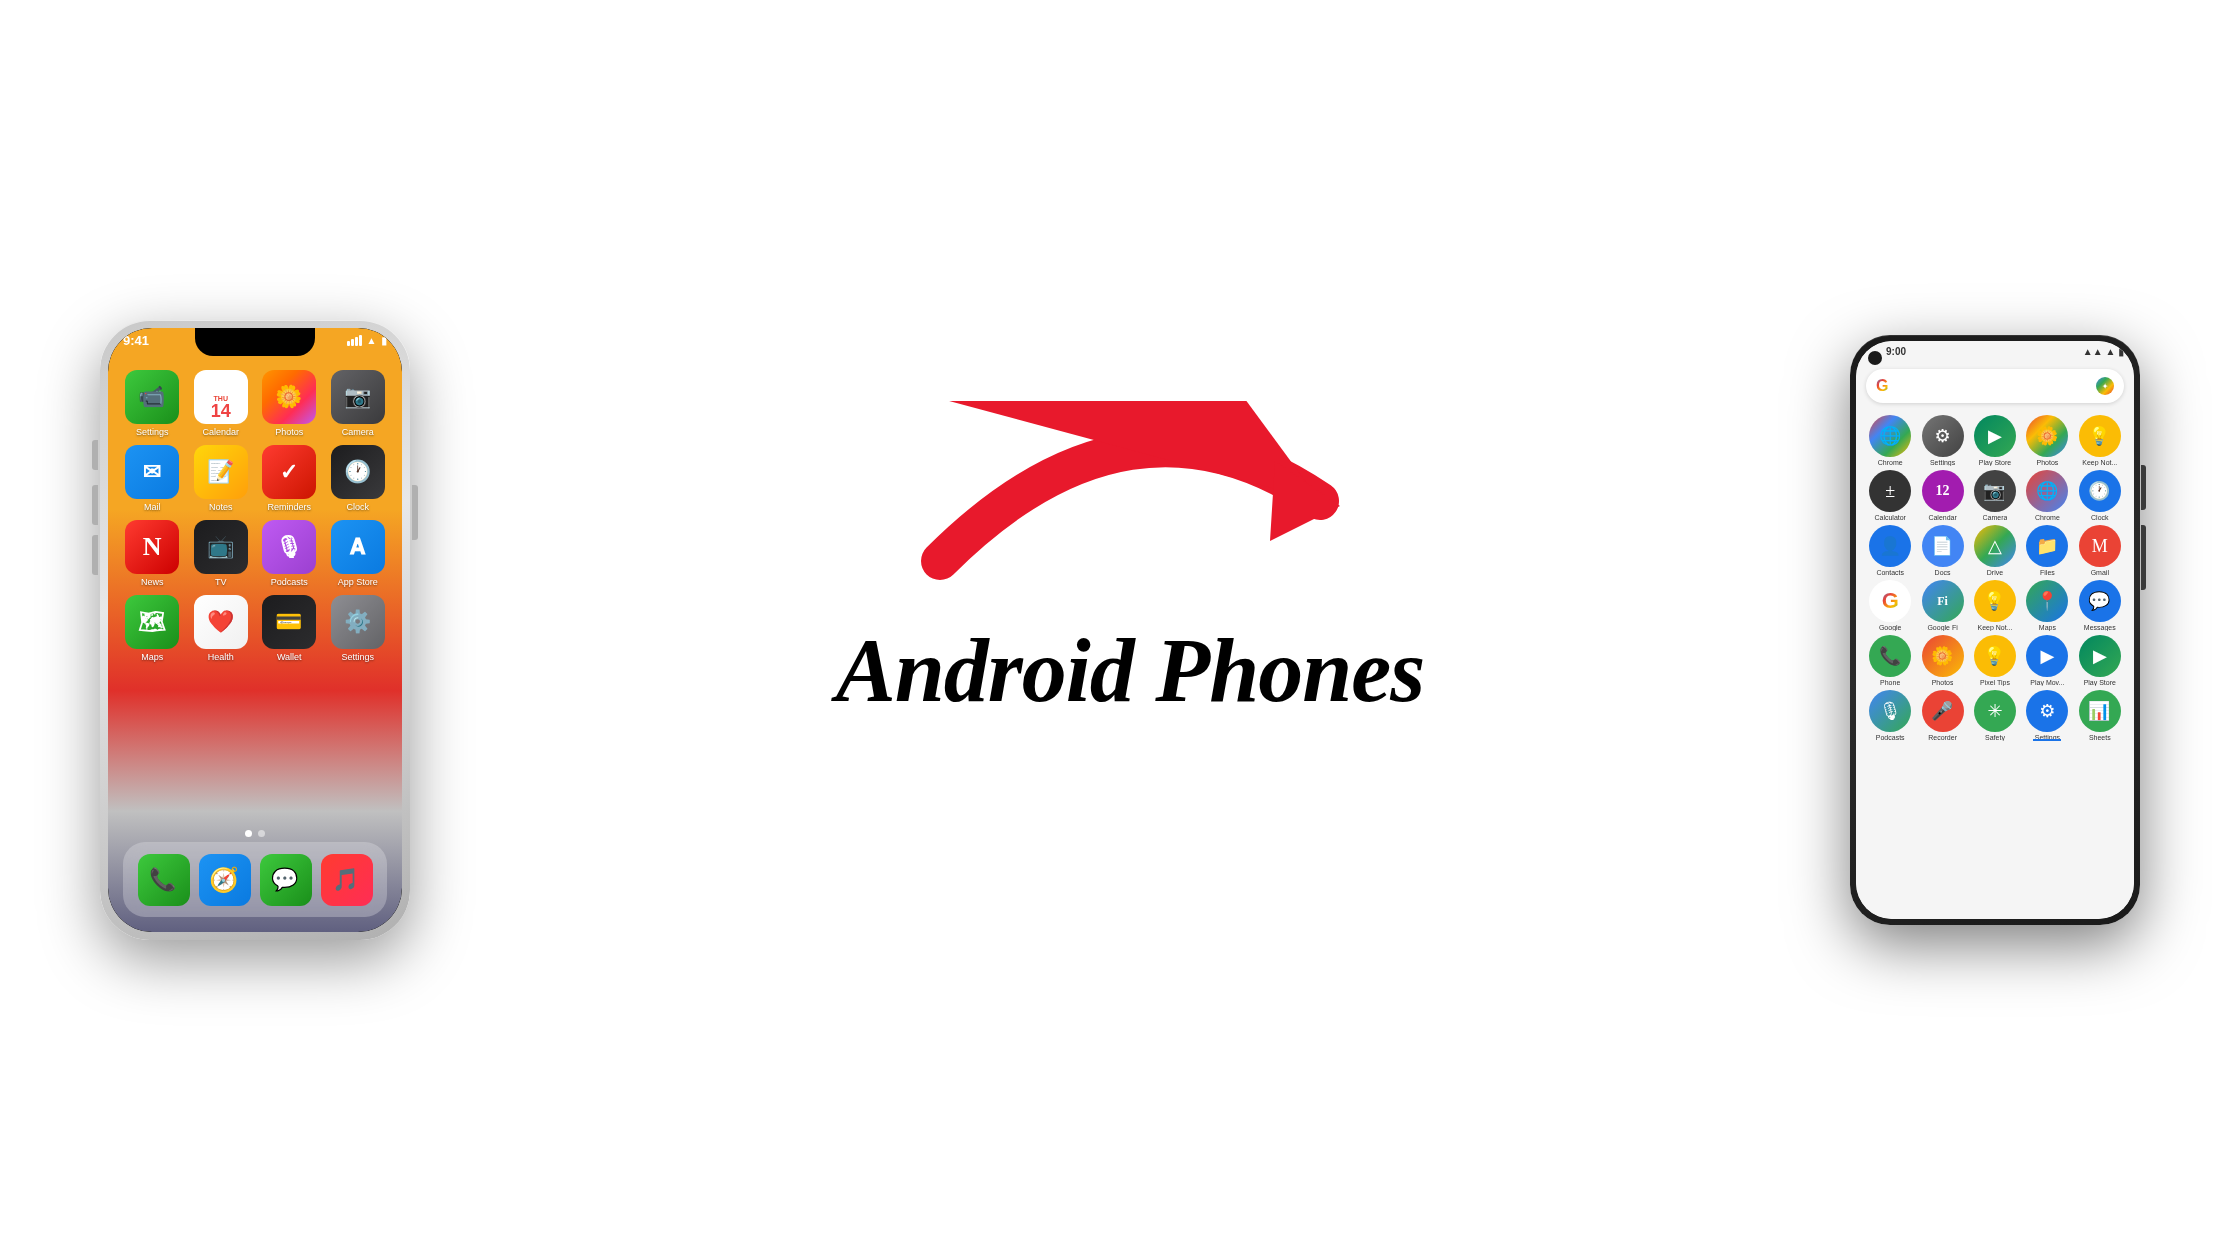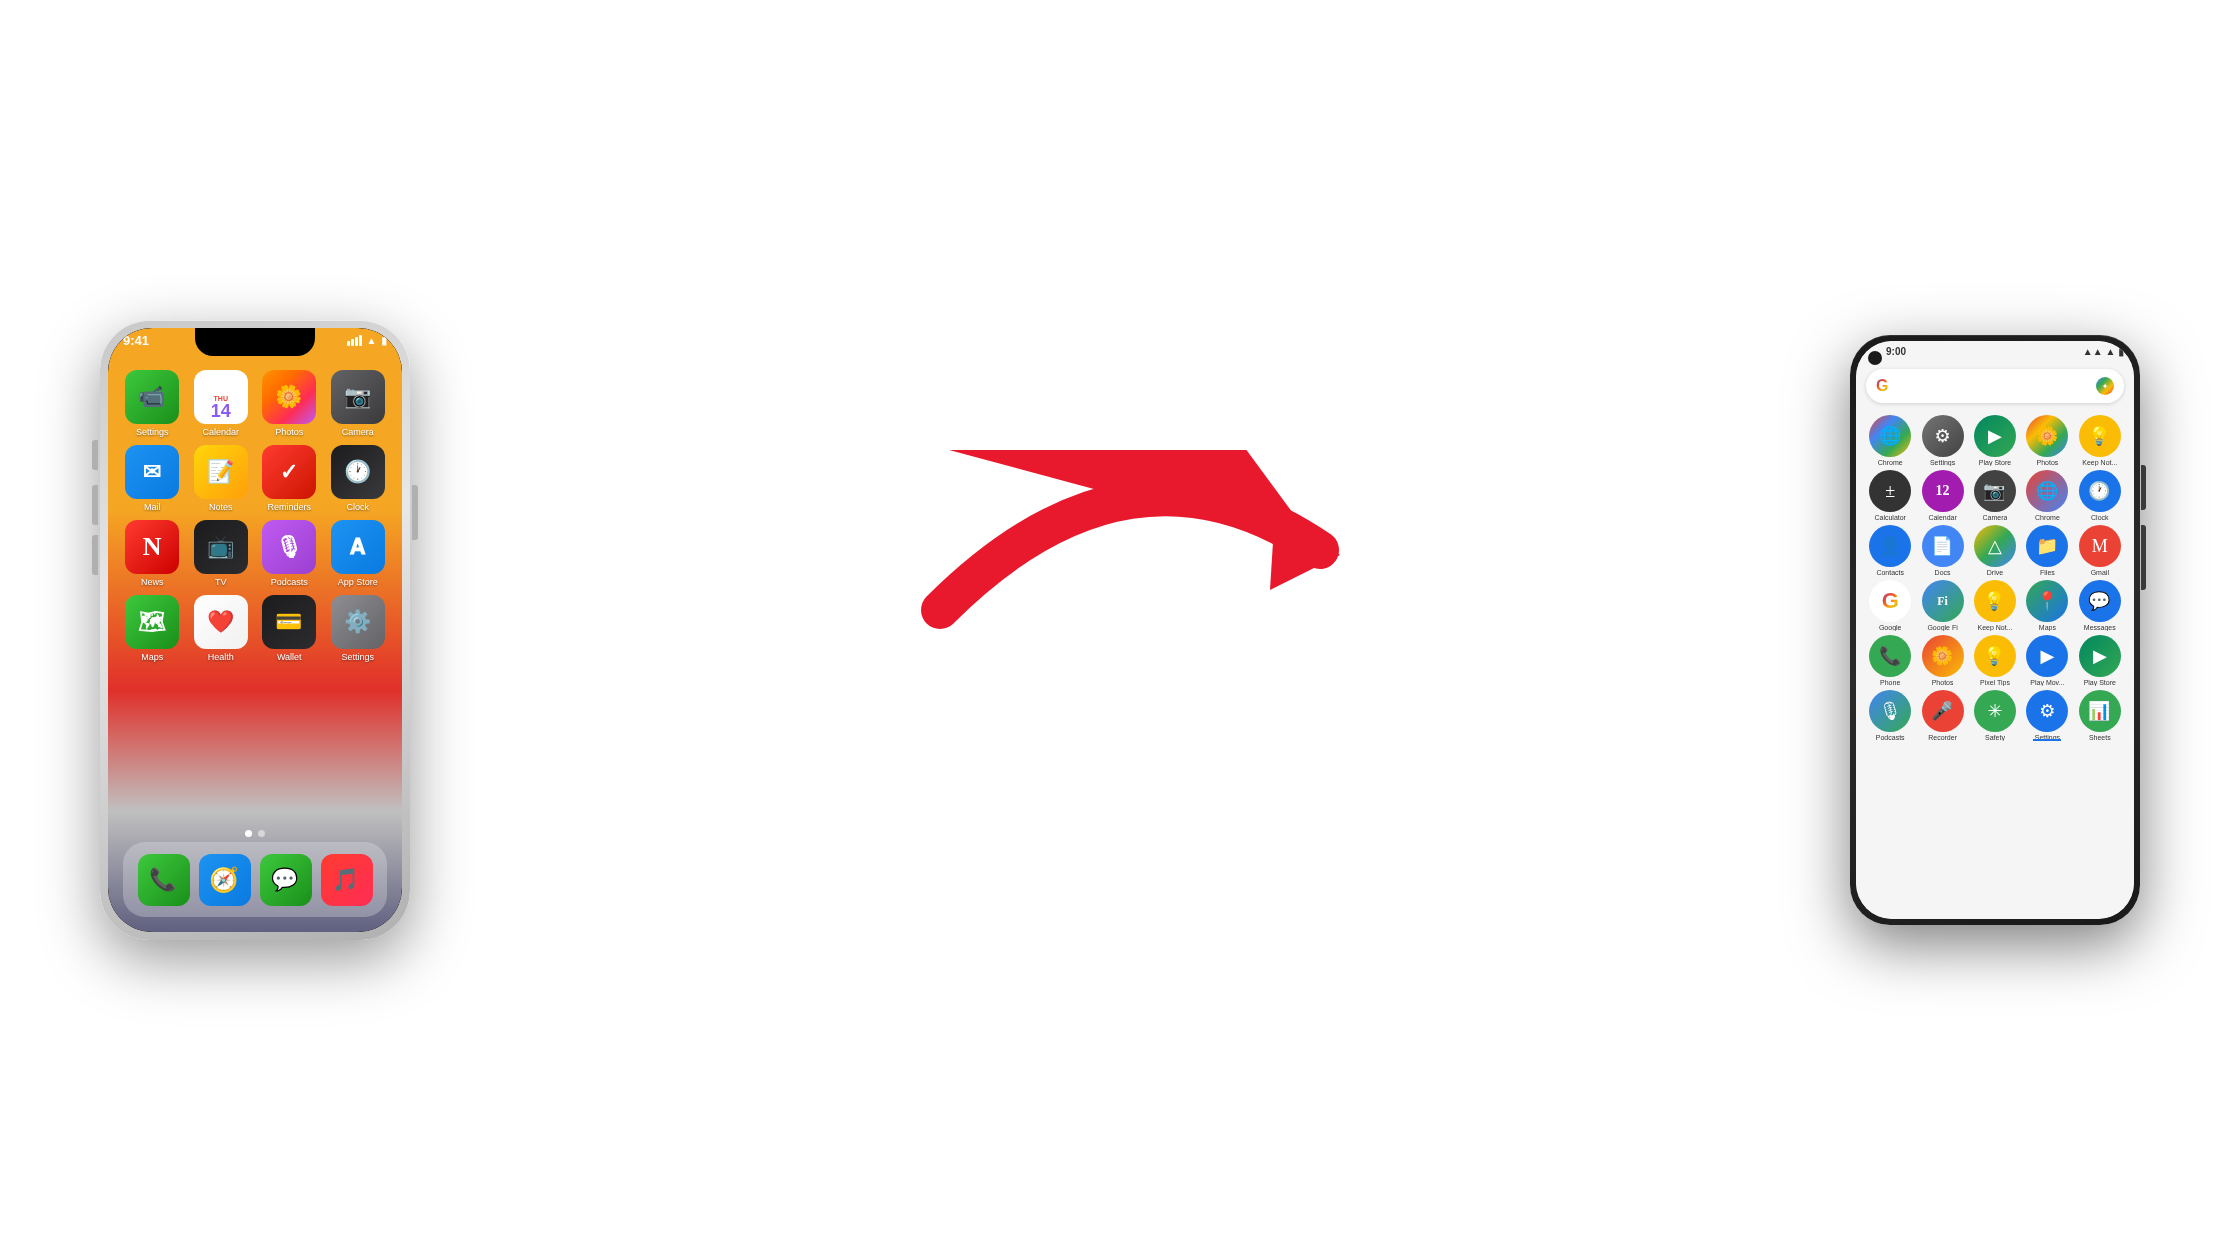--- a/index.html
+++ b/index.html
@@ -451,21 +451,21 @@
       color: #333;
       font-family: Arial, sans-serif;
       display: flex;
       flex-direction: column;
       align-items: center;
       justify-content: flex-end;
       padding-bottom: 4px;
       font-size: 9px;
     }
     .cal-month { font-size: 7px; color: #ea4335; font-weight: bold; text-transform: uppercase; }
-    .cal-date { font-size: 18px; font-weight: bold; color: #8b5cf6; line-height: 1; }
+    .cal-date { font-size: 18px; font-weight: bold; color: #ef4444; line-height: 1; }
   </style>
 </head>
 <body>
 
 <div class="scene">
 
   <div class="ios-phone">
     <div class="ios-side-left"></div>
     <div class="ios-vol-up"></div>
     <div class="ios-vol-down"></div>
@@ -586,20 +586,21 @@
           </marker>
         </defs>
 
         <path d="M 60 160 Q 250 -30 440 100" stroke="#e8192c" stroke-width="38" fill="none" stroke-linecap="round" marker-end="url(#arrowhead)"></path>
 
         <polygon points="395,60 460,105 390,140" fill="#e8192c"></polygon>
       </svg>
     </div>
 
     <div style="margin-top: 80px;">
+      <div class="main-title">Android Phones</div>
     </div>
   </div>
 
   <div class="android-phone">
     <div class="android-power"></div>
     <div class="android-vol"></div>
     <div class="android-phone-inner">
       <div class="android-screen">
         <div class="android-camera"></div>
 

